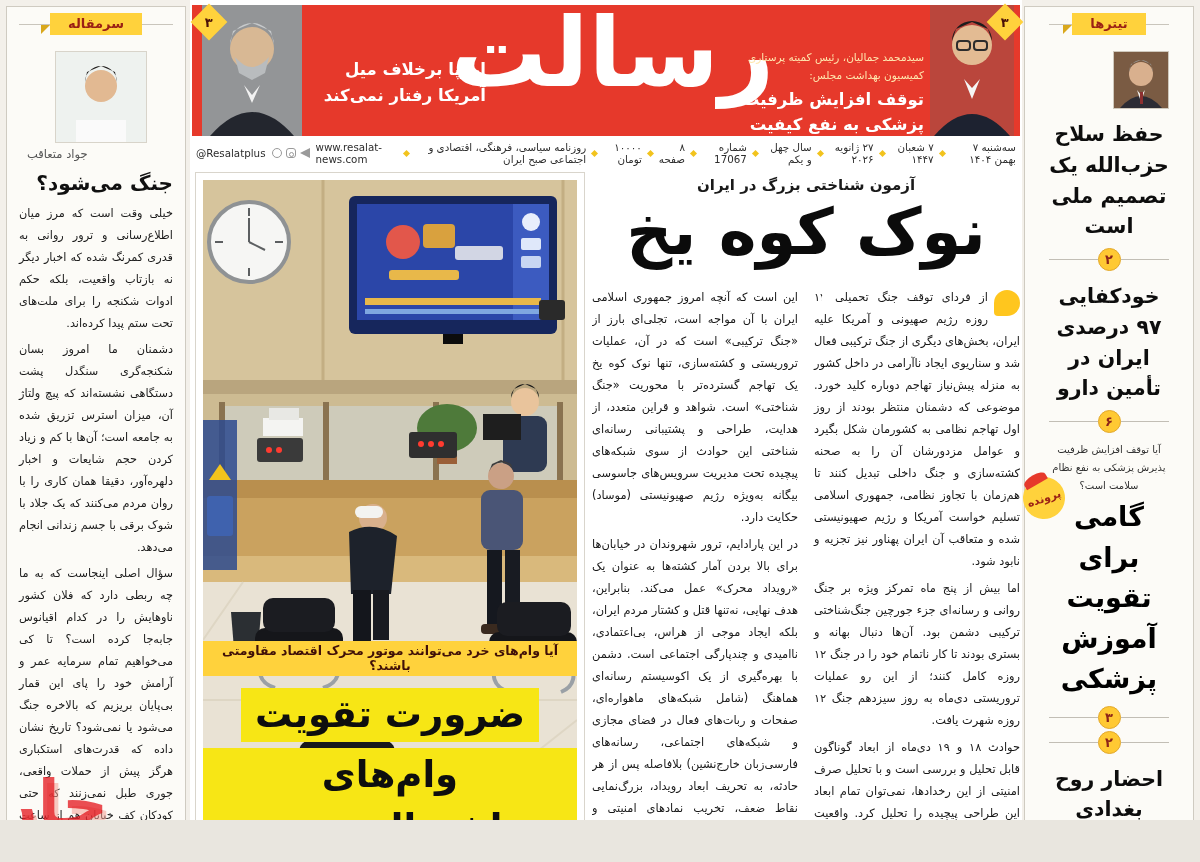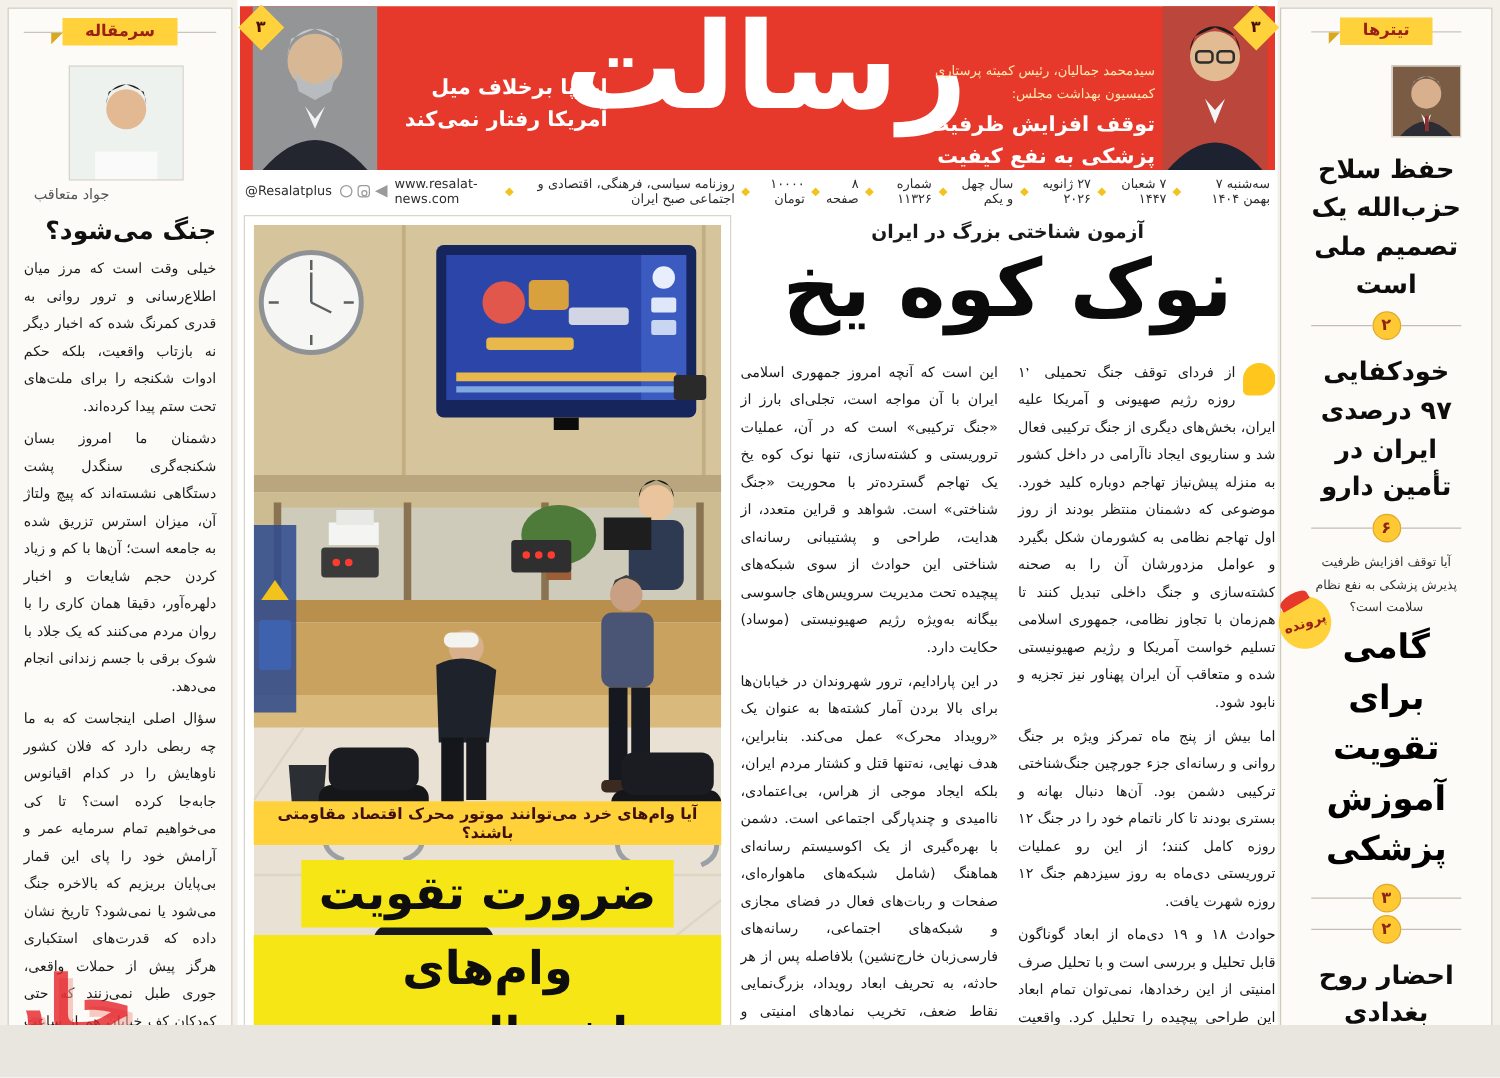--- a/index.html
+++ b/index.html
@@ -191,21 +191,21 @@
 
   <div class="dateline">
     <span>سه‌شنبه ۷ بهمن ۱۴۰۴</span>
       <i class="dl-sep"></i>
     <span>۷ شعبان ۱۴۴۷</span>
       <i class="dl-sep"></i>
     <span>۲۷ ژانویه ۲۰۲۶</span>
       <i class="dl-sep"></i>
     <span>سال چهل و یکم</span>
       <i class="dl-sep"></i>
-    <span>شماره ۱۱۳۲۶</span>
+    <span>شماره 17067</span>
       <i class="dl-sep"></i>
     <span>۸ صفحه</span>
       <i class="dl-sep"></i>
     <span>۱۰۰۰۰ تومان</span>
       <i class="dl-sep"></i>
     <span>روزنامه سیاسی، فرهنگی، اقتصادی و اجتماعی صبح ایران</span>
       <i class="dl-sep"></i>
     <span class="dl-site">www.resalat-news.com</span>
     <span class="dl-icons">
       <i class="icon-tg"></i>

